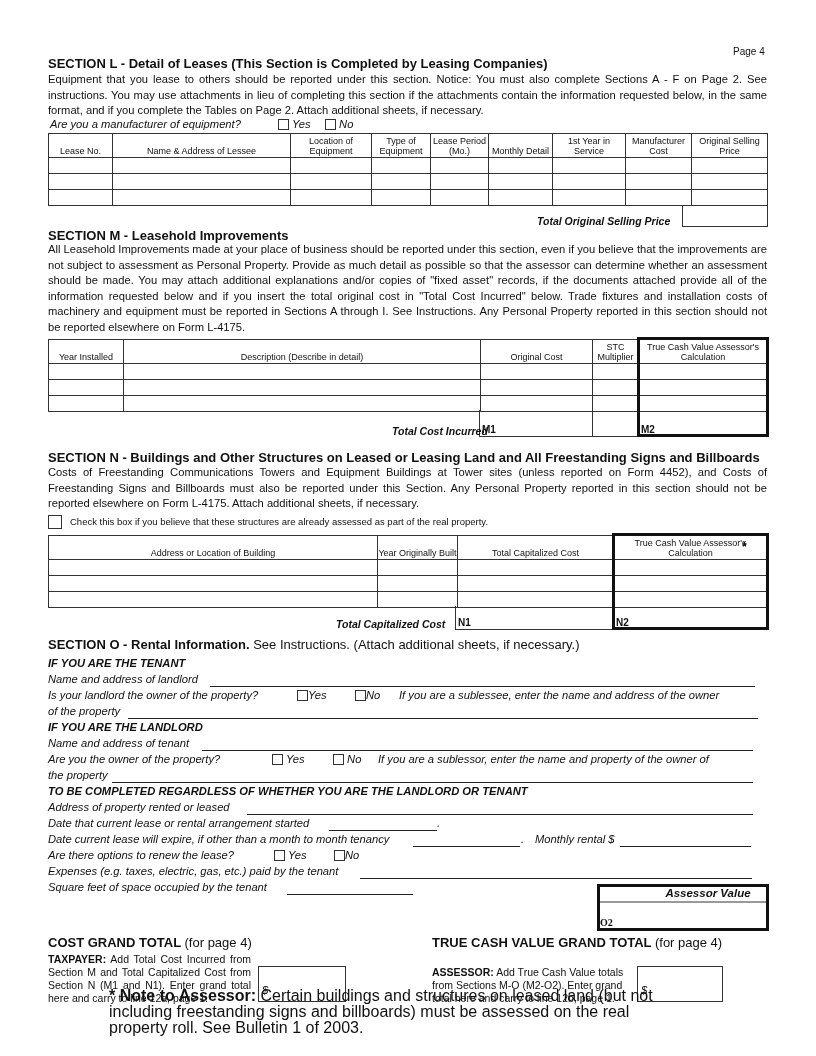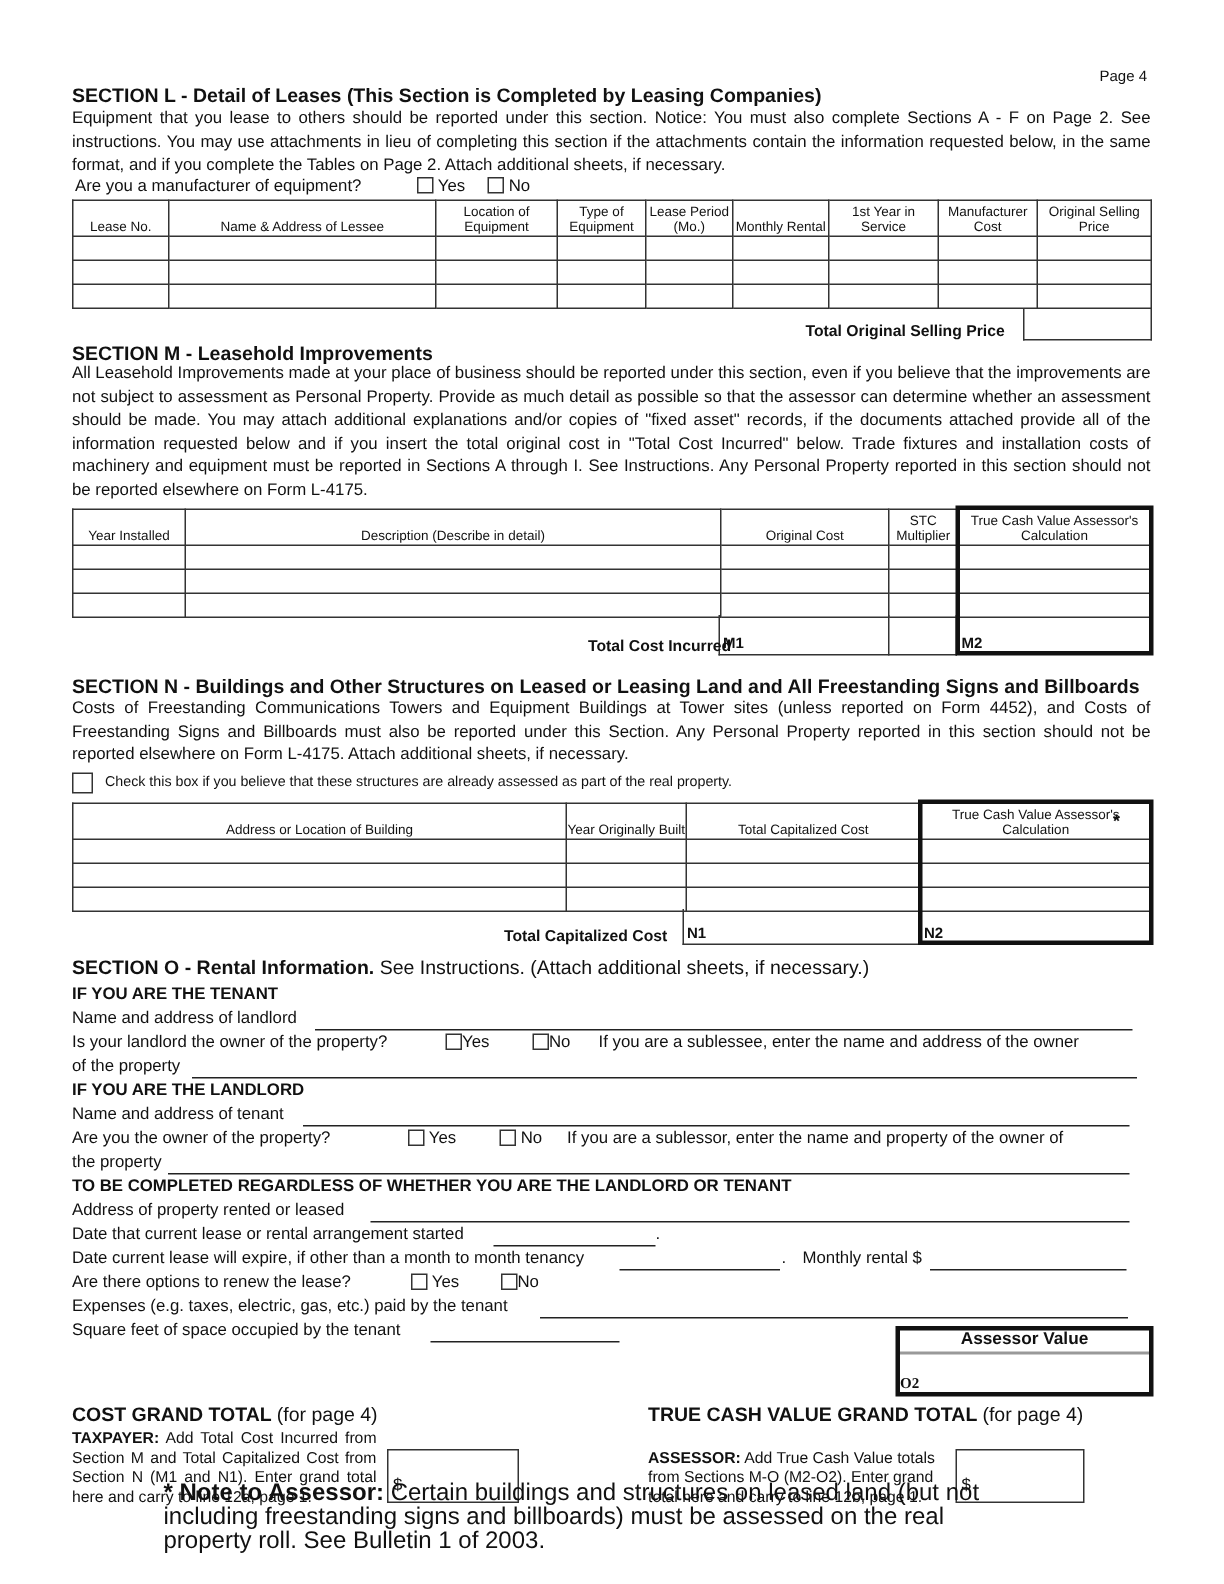--- a/index.html
+++ b/index.html
@@ -2,21 +2,21 @@
 <html><head>
 <meta charset="utf-8">
 <style>
   html,body{margin:0;padding:0;background:#fff;}
   body{width:816px;height:1056px;position:relative;overflow:hidden;font-family:"Liberation Sans",sans-serif;color:#111;}
   .abs{position:absolute;}
   .pg{font-size:10px;}
   .h{font-weight:bold;font-size:13px;white-space:nowrap;}
   .h .n{font-weight:normal;}
   .p{font-size:11.2px;line-height:15.6px;text-align:justify;text-align-last:left;}
-  .t{font-size:11.2px;white-space:nowrap;}
+  .t{font-size:11.2px;white-space:nowrap;font-style:italic;}
   .b{font-weight:bold;}
   .cb{display:inline-block;width:11px;height:11px;border:1px solid #333;vertical-align:-2px;box-sizing:border-box;background:#fff;}
   table.g{border-collapse:collapse;position:absolute;font-size:9px;}
   table.g td{border:1px solid #333;padding:0;text-align:center;vertical-align:bottom;line-height:10px;}
   table.g td.hd{padding-bottom:1px;}
   .thick{position:absolute;border:3px solid #111;box-sizing:border-box;}
   .line{position:absolute;border-bottom:1px solid #222;height:0;}
   .lbl{position:absolute;font-size:10px;font-weight:bold;}
   .box{position:absolute;border:1px solid #333;box-sizing:border-box;}
   .sm{font-size:10.5px;line-height:13px;}
@@ -39,21 +39,21 @@
 </div>
 
 <table class="g" style="left:48px;top:133px;width:720px;">
   <tbody>
       <tr style="height:24px;">
     <td class="hd" style="width:63px;">Lease No.</td>
     <td class="hd" style="width:177px;">Name &amp; Address of Lessee</td>
     <td class="hd" style="width:80px;">Location of Equipment</td>
     <td class="hd" style="width:58px;">Type of Equipment</td>
     <td class="hd" style="width:57px;">Lease Period (Mo.)</td>
-    <td class="hd" style="width:63px;">Monthly Rental</td>
+    <td class="hd" style="width:63px;">Monthly Detail</td>
     <td class="hd" style="width:72px;">1st Year in Service</td>
     <td class="hd" style="width:65px;">Manufacturer Cost</td>
     <td class="hd">Original Selling Price</td>
   </tr>
   <tr style="height:16px;">
         <td></td>
         <td></td>
         <td></td>
         <td></td>
         <td></td>
@@ -221,21 +221,21 @@
 <div class="abs t" style="left:334px;top:849px;"><span class="cb"></span><span>No</span></div>
 
 <div class="abs t" style="left:48px;top:865px;">Expenses (e.g. taxes, electric, gas, etc.) paid by the tenant</div>
 <div class="line" style="left:360px;top:878px;width:392px;"></div>
 
 <div class="abs t" style="left:48px;top:881px;">Square feet of space occupied by the tenant</div>
 <div class="line" style="left:287px;top:894px;width:126px;"></div>
 
 <div class="thick" style="left:597px;top:884px;width:172px;height:47px;"></div>
 <div class="abs" style="left:600px;top:901px;width:166px;border-top:2px solid #999;"></div>
-<div class="abs t b" style="left:597px;top:887px;width:172px;text-align:center;font-size:11.5px;">Assessor Value</div>
+<div class="abs t b" style="left:597px;top:887px;width:172px;text-align:center;font-size:11.5px;padding-left:25px;">Assessor Value</div>
 <div class="lbl" style="left:600px;top:917px;font-family:Liberation Serif, serif;">O2</div>
 
 <div class="abs h" style="left:48px;top:935px;">
   <span>COST GRAND TOTAL</span>
   <span class="n">(for page 4)</span>
 </div>
 <div class="abs sm" style="left:48px;top:953px;width:203px;text-align:justify;">
   <span class="b">TAXPAYER:</span>
   <span>Add Total Cost Incurred from Section M and Total Capitalized Cost from Section N (M1 and N1). Enter grand total here and carry to line 12a, page 1.</span>
 </div>

